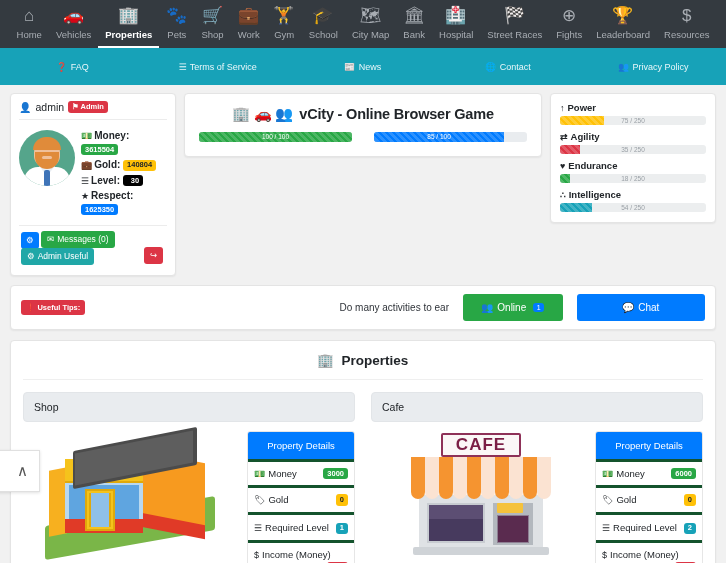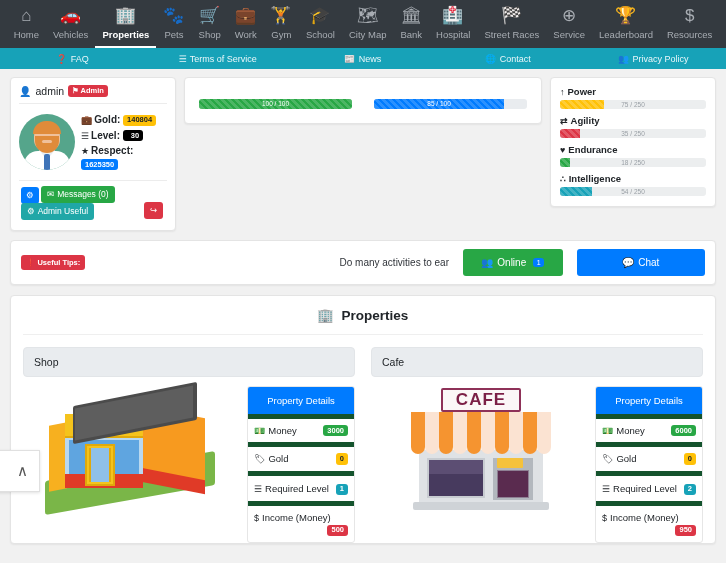--- a/index.html
+++ b/index.html
@@ -39,21 +39,21 @@
     margin-bottom: 4px;
     display: block;
     height: 20px;
   }
   .nav-item.active { color: #ffffff; border-bottom-color: #ffffff; font-weight: bold; }
   .nav-item.active .ico { color: #ffffff; }
 
   
   .subnav {
     background: #17a2b8;
-    height: 21px;
+    height: 37px;
     display: flex;
     align-items: center;
     color: #e9f7fa;
     font-size: 9px;
   }
   .subnav-item {
     flex: 1;
     text-align: center;
     cursor: pointer;
     white-space: nowrap;
@@ -212,21 +212,21 @@
     background: #e9ecef; border: 1px solid #e2e5e8; border-radius: 4px;
     font-size: 10.5px; color: #212529; padding: 8px 10px;
   }
   .prop-body { display: flex; gap: 8px; margin-top: 9px; align-items: flex-start; }
   .prop-img { flex: 1; height: 128px; position: relative; }
   .prop-table { width: 108px; border: 1px solid #e6e6e6; border-radius: 3px; overflow: hidden; background:#fff; }
   .pt-head { background: #007bff; color: #fff; font-size: 9.5px; text-align: center; padding: 8px 3px; }
   .pt-row {
     display: flex; align-items: center; justify-content: space-between;
     font-size: 9.5px; color: #212529;
-    padding: 6px 6px; border-top: 5px solid #14532d; 
+    padding: 6px 6px; border-top: 3px solid #14532d; 
   }
   .pt-row .lbl { white-space: nowrap; }
   .pt-row .lbl .ric { margin-right: 3px; font-size: 9px; }
   .pt-row.wrap { flex-wrap: wrap; justify-content: flex-start; }
   .pt-row.wrap .badge { margin-left: auto; margin-top: 2px; }
 
   
   .shop { position:absolute; left:22px; top:6px; width:170px; height:116px; }
   .shop .base { position:absolute; left:0; top:74px; width:170px; height:34px; background:#7ab648; transform: skewY(-10deg); border-radius:3px; }
   .shop .rightwall { position:absolute; left:96px; top:20px; width:64px; height:72px; background:#f79a1f; transform: skewY(11deg); }
@@ -318,21 +318,21 @@
     <div class="nav-item">
       <span class="ico">🏥</span>
       <span>Hospital</span>
     </div>
     <div class="nav-item">
       <span class="ico">🏁</span>
       <span>Street Races</span>
     </div>
     <div class="nav-item">
       <span class="ico">⊕</span>
-      <span>Service</span>
+      <span>Fights</span>
     </div>
     <div class="nav-item">
       <span class="ico">🏆</span>
       <span>Leaderboard</span>
     </div>
     <div class="nav-item">
       <span class="ico">$</span>
       <span>Resources</span>
     </div>
   </div>
@@ -363,20 +363,24 @@
           <div class="av-body"></div>
             <div class="av-collar"></div>
             <div class="av-tie"></div>
           <div class="av-head"></div>
             <div class="av-beard"></div>
             <div class="av-mouth"></div>
             <div class="av-hair"></div>
         </div>
         <div class="stats">
           <div class="srow">
+            <span class="sico">💵</span><b>Money:</b><br>
+            <span class="badge badge-green">3615504</span>
+          </div>
+          <div class="srow">
             <span class="sico">💼</span><b>Gold:</b>
             <span class="badge badge-yellow">140804</span>
           </div>
           <div class="srow">
             <span class="sico">☰</span><b>Level:</b>
             <span class="badge badge-grey">30</span>
           </div>
           <div class="srow">
             <span class="sico">★</span><b>Respect:</b><br>
             <span class="badge badge-blue">1625350</span>
@@ -395,20 +399,24 @@
           <span>⚙</span>
           <span>Admin Useful</span>
         </button>
         <button class="btn btn-red act-logout">
           <span>↪</span>
         </button>
       </div>
     </div>
 
     <div class="card center-card">
+      <div class="ctitle">
+        <span class="tico">🏢 🚗 👥</span>
+        <span>vCity - Online Browser Game</span>
+      </div>
       <div class="bars" id="vitals">
           <div class="bar-col">
             <div class="bar-track">
               <div class="bar-fill f-green" style="width:100%">
                 <span>100 / 100</span>
               </div>
             </div>
           </div>
           <div class="bar-col">
             <div class="bar-track">

